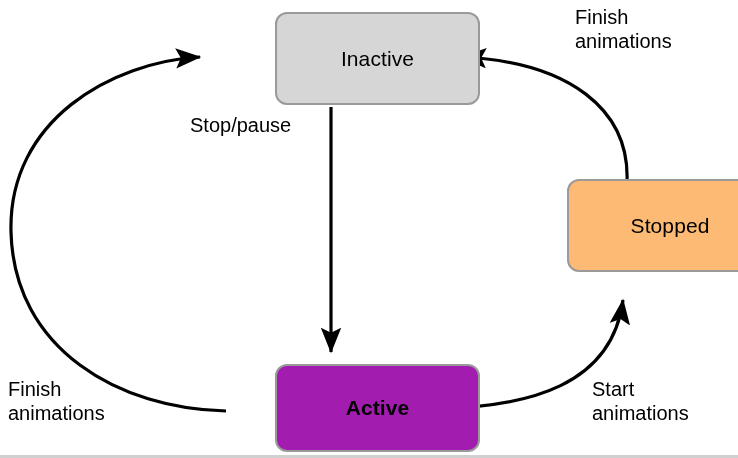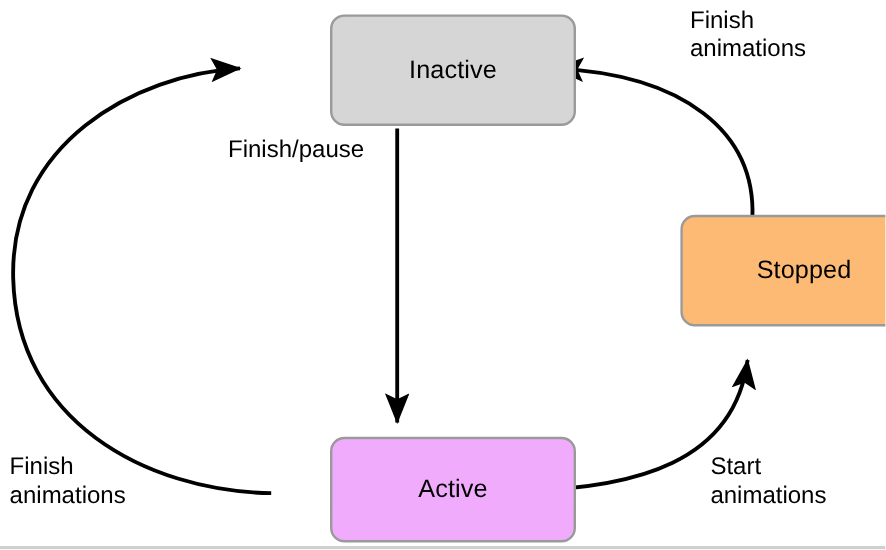--- a/index.html
+++ b/index.html
@@ -49,21 +49,22 @@
   #node-inactive {
     left: 228px; top: 12px; width: 205px; height: 93px;
     background: #d6d6d6;
   }
   #node-stopped {
     left: 520px; top: 179px; width: 206px; height: 93px;
     background: #fdba74;
   }
   #node-active {
     left: 228px; top: 364px; width: 205px; height: 88px;
-    background: #f0abfc;
+    background: #a21caf;
+    font-weight: bold;
   }
   #label-start-pause {
     left: 190px; top: 114px; width: 130px; text-align: left;
   }
   #label-finish-top-right {
     left: 575px; top: 6px; width: 140px;
   }
   #label-finish-bottom-left {
     left: 8px; top: 378px; width: 150px;
   }
@@ -105,21 +106,21 @@
   </div>
 
   <div class="node" id="node-stopped">
     <span class="node-label">Stopped</span>
   </div>
 
   <div class="node" id="node-active">
     <span class="node-label">Active</span>
   </div>
 
-  <div class="edge-label" id="label-start-pause">Finish/pause</div>
+  <div class="edge-label" id="label-start-pause">Stop/pause</div>
 
   <div class="edge-label" id="label-finish-top-right">Finish
 animations</div>
 
   <div class="edge-label" id="label-finish-bottom-left">Finish
 animations</div>
 
   <div class="edge-label" id="label-stop-animations">Start
 animations</div>
 

